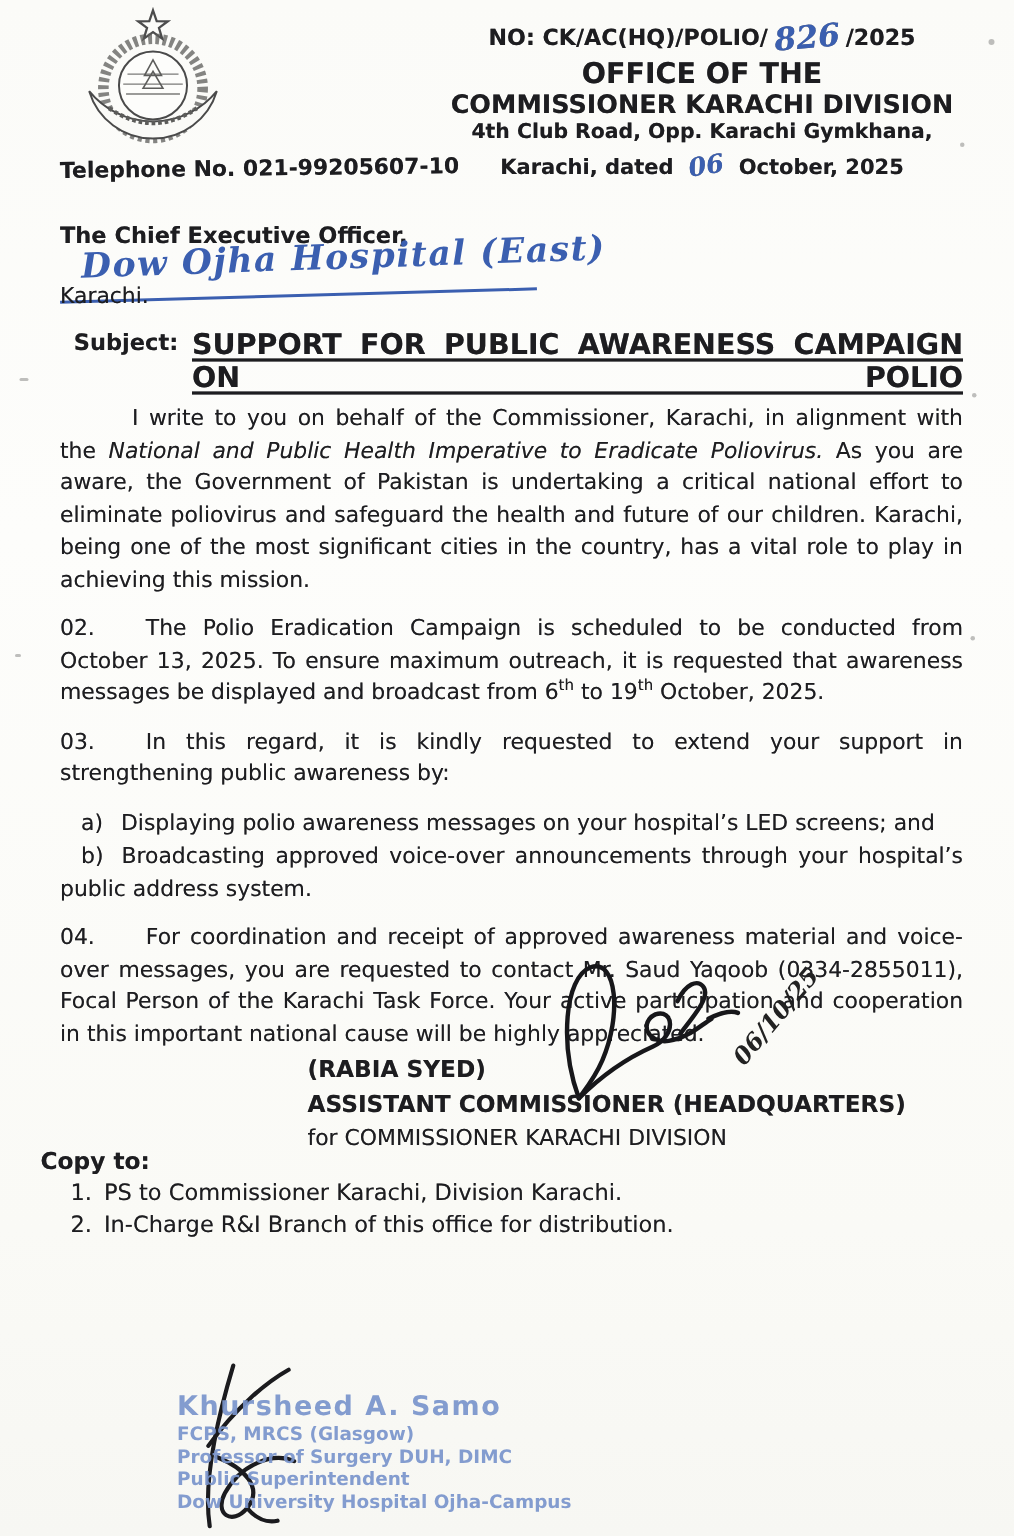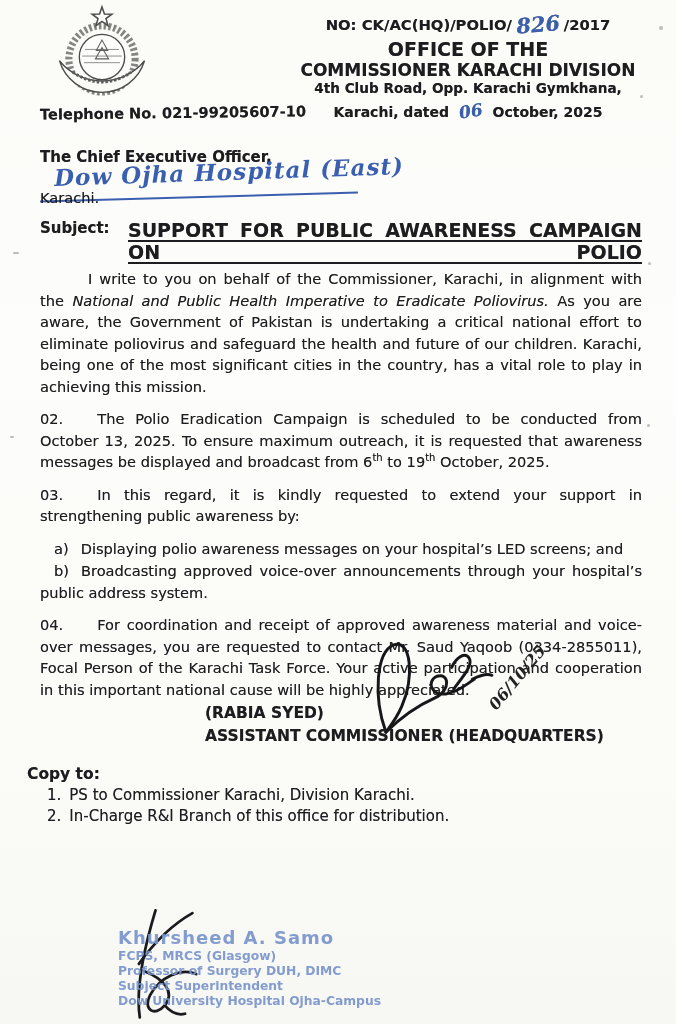--- a/index.html
+++ b/index.html
@@ -21,21 +21,21 @@
   .date-line{font-size:14px;margin-top:5px;}
   .hw-day{font-size:17px;display:inline-block;transform:rotate(-9deg);padding:0 5px;}
   .telephone{position:absolute;left:40px;top:104px;font-weight:bold;font-size:14.6px;transform:rotate(-.7deg);}
   
   .addr1{position:absolute;left:40px;top:148px;font-weight:bold;font-size:15px;}
   .hw-org{position:absolute;left:54px;top:158px;font-size:23px;letter-spacing:1px;transform:rotate(-2deg);white-space:nowrap;}
   .hw-underline{position:absolute;left:40px;top:196px;width:318px;border-top:2px solid #3b5fb0;transform:rotate(-1.6deg);}
   .addr-city{position:absolute;left:40px;top:189px;font-size:14.6px;}
   
   .subject{position:absolute;left:40px;top:219px;width:602px;display:flex;}
-  .subj-label{font-weight:bold;font-size:15px;width:88px;flex:none;}
+  .subj-label{font-weight:bold;font-size:15px;width:88px;flex:none;text-align:center;}
   .subj-text{flex:1;font-weight:bold;font-size:19px;line-height:22px;}
   .subj-l1{text-align:justify;text-align-last:justify;text-decoration:underline;text-underline-offset:3px;text-decoration-thickness:1.5px;}
   .subj-l2{text-decoration:underline;text-underline-offset:3px;text-decoration-thickness:1.5px;display:inline-block;}
   
   .letter-body{position:absolute;left:40px;right:34px;top:268px;font-size:14.6px;line-height:21.5px;text-align:justify;}
   .letter-body p{margin:0 0 11px 0;}
   .p-ind{text-indent:48px;}
   .pnum{margin-right:34px;}
   .it{font-style:italic;margin-top:48px;}
   sup{font-size:10px;line-height:0;}
@@ -76,21 +76,21 @@
       <line x1="34" y1="55" x2="76" y2="55" stroke="#7a7a78" stroke-width=".9"></line>
       <line x1="36" y1="62" x2="74" y2="62" stroke="#7a7a78" stroke-width=".9"></line>
       <path d="M55,38 l-6,11 h12 z M55,46 l-7,12 h14 z" fill="none" stroke="#5d5d5b" stroke-width="1.1"></path>
       <path d="M10,60 A47,47 0 0 0 100,60 A58,58 0 0 1 10,60 Z" fill="#fafaf7" stroke="#4a4a4a" stroke-width="1.4"></path>
       <path d="M24,72 Q55,93 86,72" fill="none" stroke="#5c5c5a" stroke-width="3" stroke-dasharray="2.6 2"></path>
     </svg>
   </div>
 
   <div class="head-right">
     <div class="ref-line tw">
-      <span>NO: CK/AC(HQ)/POLIO/</span><span class="hw hw-ref">826</span><span>/2017</span>
+      <span>NO: CK/AC(HQ)/POLIO/</span><span class="hw hw-ref">826</span><span>/2025</span>
     </div>
     <div class="office1 tw">OFFICE OF THE</div>
     <div class="office2 tw">COMMISSIONER KARACHI DIVISION</div>
     <div class="addr-line tw">4th Club Road, Opp. Karachi Gymkhana,</div>
     <div class="date-line tw">
       <span>Karachi, dated</span>
       <span class="hw hw-day">06</span>
       <span>October, 2025</span>
     </div>
   </div>
@@ -131,20 +131,21 @@
         <path d="M97,32 C102,21 111,16 115,23 C119,30 107,43 99,54"></path>
         <path d="M118,44 C126,40 133,38 138,40"></path>
       </g>
     </svg>
   </div>
   <div class="sig-date">06/10/25</div>
 
   <div class="sig-block">
     <div class="sig-name tw">(RABIA SYED)</div>
     <div class="sig-title tw">ASSISTANT COMMISSIONER (HEADQUARTERS)</div>
+    <div class="sig-for tw">for COMMISSIONER KARACHI DIVISION</div>
   </div>
 
   <div class="copy-to">
     <div class="copy-label tw">Copy to:</div>
     <div class="copy-item tw"><span class="no">1.</span><span>PS to Commissioner Karachi, Division Karachi.</span></div>
     <div class="copy-item tw"><span class="no">2.</span><span>In-Charge R&amp;I Branch of this office for distribution.</span></div>
   </div>
 
   <div class="sig-khursheed">
     <svg viewBox="0 0 120 130" width="115" height="120">
@@ -153,21 +154,21 @@
         <path d="M16,66 C36,38 58,20 74,11"></path>
         <path d="M22,74 C42,82 56,96 44,111 C33,124 20,115 28,100 C39,80 62,70 78,77"></path>
         <path d="M44,111 C50,118 58,122 66,120"></path>
       </g>
     </svg>
   </div>
   <div class="stamp">
     <div class="stamp-name">Khursheed  A. Samo</div>
     <div class="stamp-line">FCPS, MRCS (Glasgow)</div>
     <div class="stamp-line">Professor of Surgery DUH, DIMC</div>
-    <div class="stamp-line">Subject Superintendent</div>
+    <div class="stamp-line">Public Superintendent</div>
     <div class="stamp-line">Dow University Hospital Ojha-Campus</div>
   </div>
 
   <div class="speck" style="left:659px;top:26px;width:4px;height:4px;"></div>
   <div class="speck" style="left:648px;top:262px;width:3px;height:3px;"></div>
   <div class="speck" style="left:640px;top:95px;width:3px;height:3px;"></div>
   <div class="speck" style="left:13px;top:252px;width:6px;height:2px;border-radius:1px;"></div>
   <div class="speck" style="left:10px;top:436px;width:4px;height:2px;border-radius:1px;"></div>
   <div class="speck" style="left:647px;top:424px;width:3px;height:3px;"></div>
 </div>

